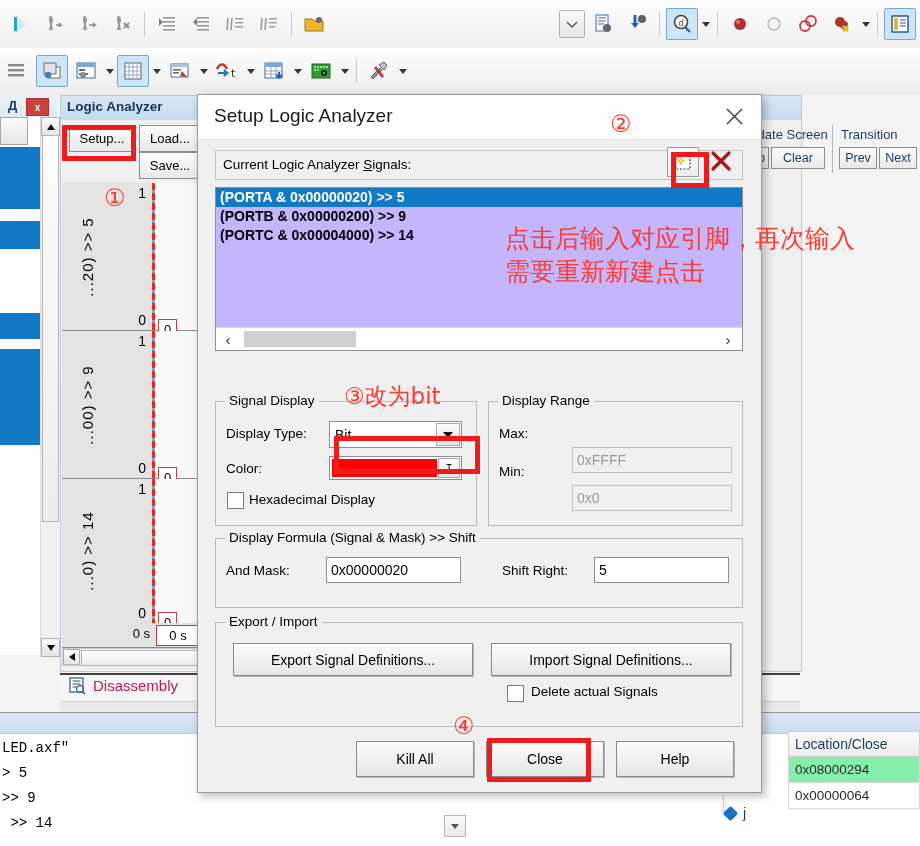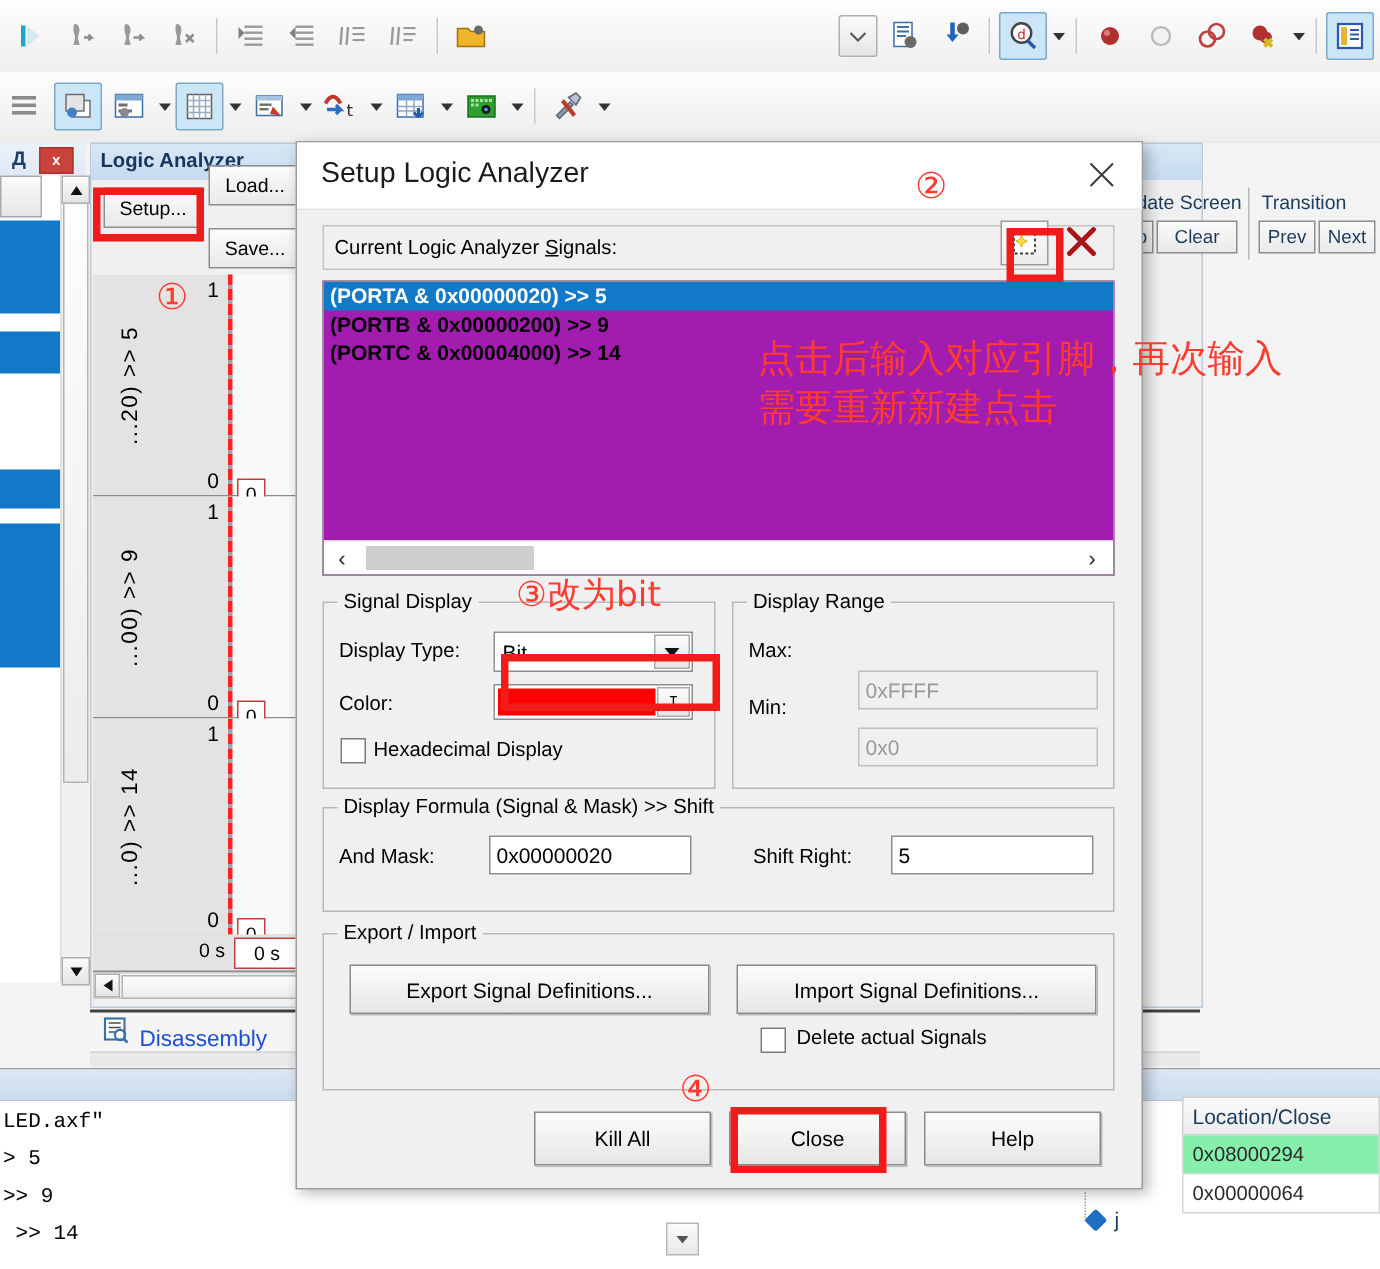--- a/index.html
+++ b/index.html
@@ -58,21 +58,21 @@
   
   #la-pane{position:absolute;left:60px;top:0;width:740px;height:575px;background:#f0f0f0;
      border:1px solid #b9cada;}
   #la-title{position:absolute;left:0;top:0;width:740px;height:24px;
      background:linear-gradient(#d9e7f5,#c5dbef);color:#15365a;font-weight:bold;
      font-size:13.5px;padding:3px 0 0 6px;box-sizing:border-box;}
   .la-btn{position:absolute;background:linear-gradient(#fbfbfb,#e9e9e9);
      border:1px solid #8e8e8e;font-size:13px;color:#000;
      display:flex;align-items:center;justify-content:center;}
   #la-setup{left:8px;top:29px;width:64px;height:25px;}
-  #la-load{left:78px;top:14px;width:60px;height:25px;}
+  #la-load{left:78px;top:29px;width:60px;height:25px;}
   #la-save{left:78px;top:56px;width:60px;height:25px;}
 
   
   #la-right{position:absolute;left:680px;top:29px;width:260px;height:55px;}
   .lar-grp-lbl{font-size:13px;color:#1b3b5e;}
   .lar-btn{background:linear-gradient(#fbfbfb,#e9e9e9);border:1px solid #8e8e8e;
      font-size:12.5px;color:#1b3b5e;display:inline-flex;align-items:center;justify-content:center;
      height:22px;box-sizing:border-box;}
 
   
@@ -102,22 +102,22 @@
      background:linear-gradient(#fbfbfb,#e4e4e4);border:1px solid #b0b0b0;box-sizing:border-box;
      display:flex;align-items:center;justify-content:center;}
   #hsb-left:after{content:"";border-top:4px solid transparent;border-bottom:4px solid transparent;
      border-right:6px solid #111;}
   #hsb-thumb{position:absolute;left:18px;top:1px;width:650px;height:14px;
      background:linear-gradient(#fdfdfd,#ececec);border:1px solid #b4b4b4;}
 
   
   #tabstrip{position:absolute;left:60px;top:578px;width:740px;height:28px;
      background:#f5f5f5;border-top:2px solid #404040;}
-  #tab-dis{position:absolute;left:8px;top:2px;height:24px;display:flex;align-items:flex-end;
-     gap:6px;color:#1d4ed8;font-size:15px;}
+  #tab-dis{position:absolute;left:8px;top:2px;height:24px;display:flex;align-items:flex-start;
+     gap:6px;color:#be185d;font-size:15px;}
   #tabstrip-under{position:absolute;left:60px;top:606px;width:740px;height:9px;background:#e9e9e9;
      border-top:1px solid #d2d2d2;}
 
   
   #cmdwin{position:absolute;left:0;top:617px;width:920px;height:134px;background:#fff;
      border-top:1px solid #9b9b9b;}
   #cmd-head{position:absolute;left:0;top:0;width:920px;height:20px;
      background:linear-gradient(#dce7f3,#cbdcee);border-bottom:1px solid #b7c9dc;}
   .cmd-line{position:absolute;left:0;font-family:"Liberation Mono","DejaVu Sans Mono",monospace;
      font-size:14px;color:#000;white-space:pre;}
@@ -160,21 +160,21 @@
   #sig-label-bar{position:absolute;left:17px;top:55px;width:528px;height:30px;
      background:#f0f0f0;border:1px solid #c4c4c4;box-sizing:border-box;}
   #sig-label{position:absolute;left:7px;top:6px;font-size:13.5px;}
   #sig-label u{text-decoration:underline;}
   #btn-new{position:absolute;left:469px;top:52px;width:30px;height:28px;
      background:linear-gradient(#fcfcfc,#ececec);border:1px solid #9b9b9b;
      display:flex;align-items:center;justify-content:center;}
   #btn-del{position:absolute;left:508px;top:52px;width:30px;height:28px;
      display:flex;align-items:center;justify-content:center;}
 
-  #siglist{position:absolute;left:17px;top:92px;width:528px;height:197px;background:#a21caf;
+  #siglist{position:absolute;left:17px;top:92px;width:528px;height:164px;background:#c4b5fd;
      border:1px solid #8e8e8e;box-sizing:border-box;overflow:hidden;}
   .sig-item{height:19px;line-height:19px;padding-left:4px;font-size:14px;font-weight:bold;
      white-space:nowrap;}
   .sig-item.sel{background:#1278c8;color:#fff;}
   #siglist-hsb{position:absolute;left:0;bottom:0;width:526px;height:22px;background:#fff;
      border-top:1px solid #d8d8d8;}
   .lsb-arrow{position:absolute;top:2px;width:16px;height:18px;color:#2b2b2b;font-size:15px;
      display:flex;align-items:center;justify-content:center;}
   #lsb-thumb{position:absolute;left:28px;top:3px;width:112px;height:16px;background:#cfcfcf;}
 

